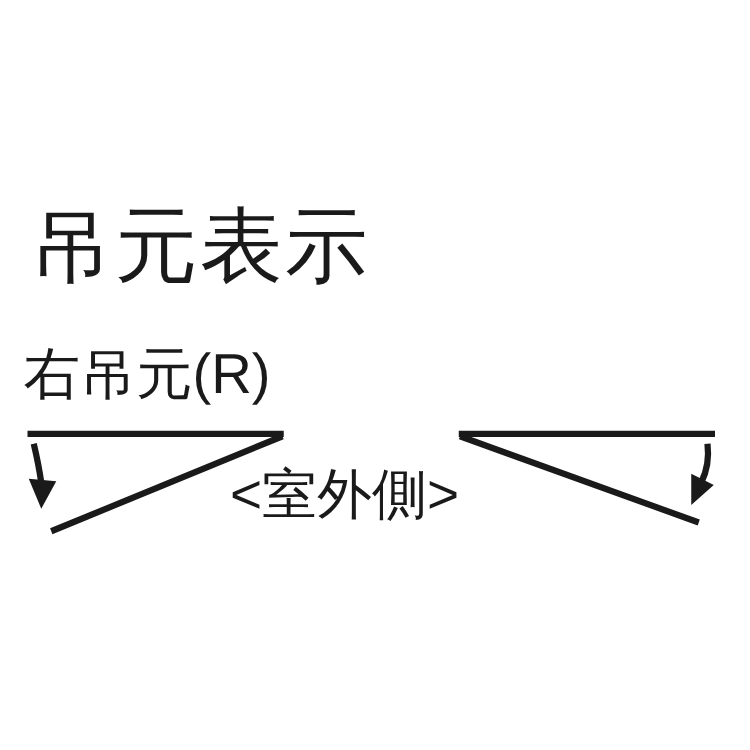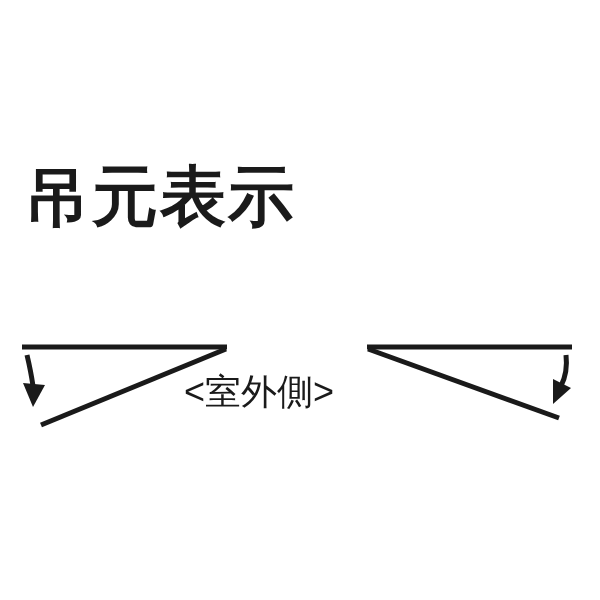--- a/index.html
+++ b/index.html
@@ -14,40 +14,40 @@
     background: #ffffff;
     overflow: hidden;
     font-family: "Liberation Sans", "DejaVu Sans", sans-serif;
     color: #1a1a1a;
   }
   .title {
     position: absolute;
     left: 24px;
     top: 160px;
     font-size: 66px;
-    font-weight: 700;
+    font-weight: 400;
     letter-spacing: 2px;
     white-space: nowrap;
     line-height: 1.1;
   }
   .hinge-label {
     position: absolute;
     top: 274px;
     font-size: 45px;
     font-weight: 500;
     white-space: nowrap;
     line-height: 1.1;
   }
   .hinge-label.left  { left: 19px; }
   .hinge-label.right { left: 351px; }
   .center-label {
     position: absolute;
     left: 184px;
     top: 372px;
-    font-size: 36px;
+    font-size: 44px;
     font-weight: 500;
     white-space: nowrap;
     line-height: 1.1;
   }
   svg.diagram-lines {
     position: absolute;
     left: 0;
     top: 0;
   }
   svg .stroke {
@@ -61,20 +61,21 @@
     stroke: none;
   }
 </style>
 </head>
 <body>
 
 <div class="canvas">
 
   <div class="title">吊元表示</div>
 
+  <div class="hinge-label left">右吊元(R)</div>
 
 
   <svg class="diagram-lines" width="600" height="600" viewBox="0 0 600 600">
 
     <g>
       <line class="stroke" x1="22" y1="347" x2="227" y2="347"></line>
       <line class="stroke" x1="226" y1="349" x2="41" y2="425"></line>
       <g>
         <path class="stroke" d="M 27 355 Q 31 372 33 386"></path>
         <polygon class="fill" points="23,383 45,385 33,407"></polygon>

